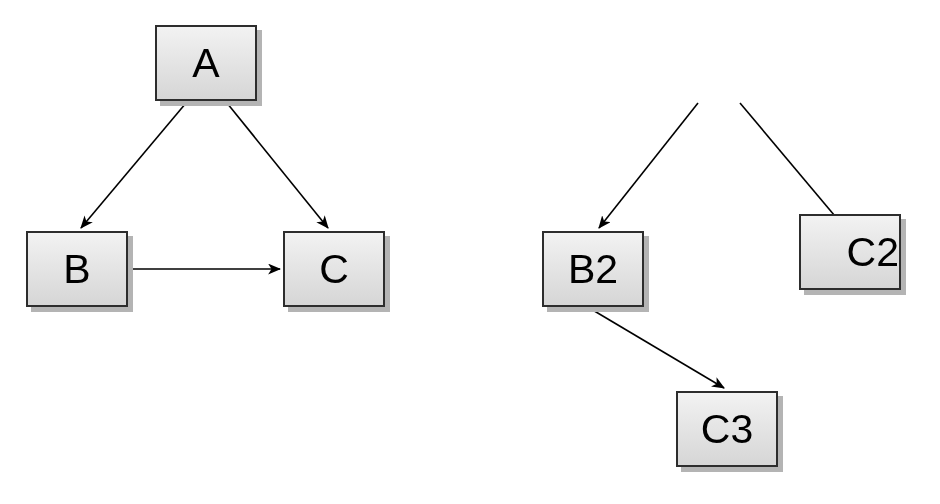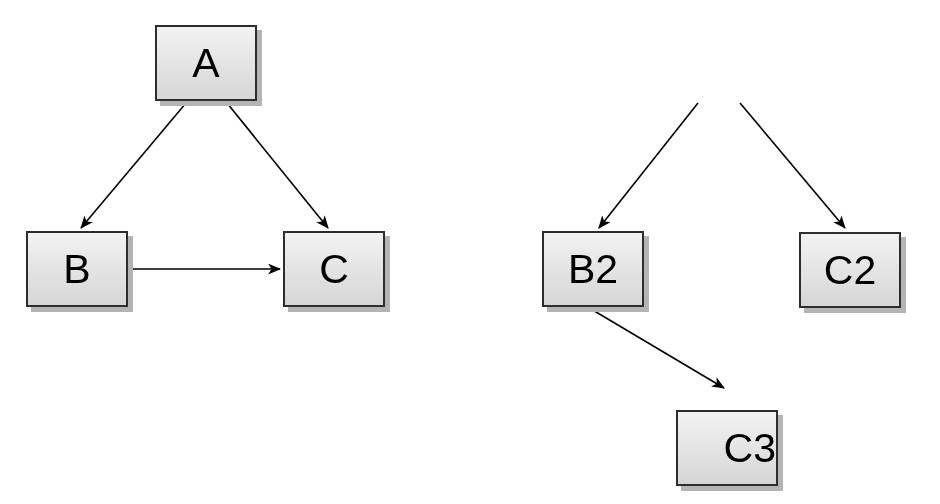--- a/index.html
+++ b/index.html
@@ -44,22 +44,22 @@
     font-size: 41px;
     line-height: 1;
     color: var(--node-text, #000000);
     user-select: none;
   }
   #node-A  { left: 155px; top: 25px; }
   #node-B  { left: 26px;  top: 231px; }
   #node-C  { left: 283px; top: 231px; }
   #node-A2 { left: 668px; top: 25px; }
   #node-B2 { left: 542px; top: 231px; }
-  #node-C2 { left: 799px; top: 232px; }
-  #node-C3 { left: 676px; top: 410px; justify-content: flex-end; }
+  #node-C2 { left: 799px; top: 214px; justify-content: flex-end; }
+  #node-C3 { left: 676px; top: 391px; }
 </style>
 </head>
 <body>
 
 <div class="canvas">
 
   <svg class="edges-layer" viewBox="0 0 940 504" xmlns="http://www.w3.org/2000/svg">
     <defs>
       <marker id="ah" viewBox="0 0 12 10" markerWidth="13" markerHeight="11" refX="11" refY="5" orient="auto" markerUnits="userSpaceOnUse">
         <path d="M0,0 L12,5 L0,10 L3.2,5 Z" fill="#000000"></path>

